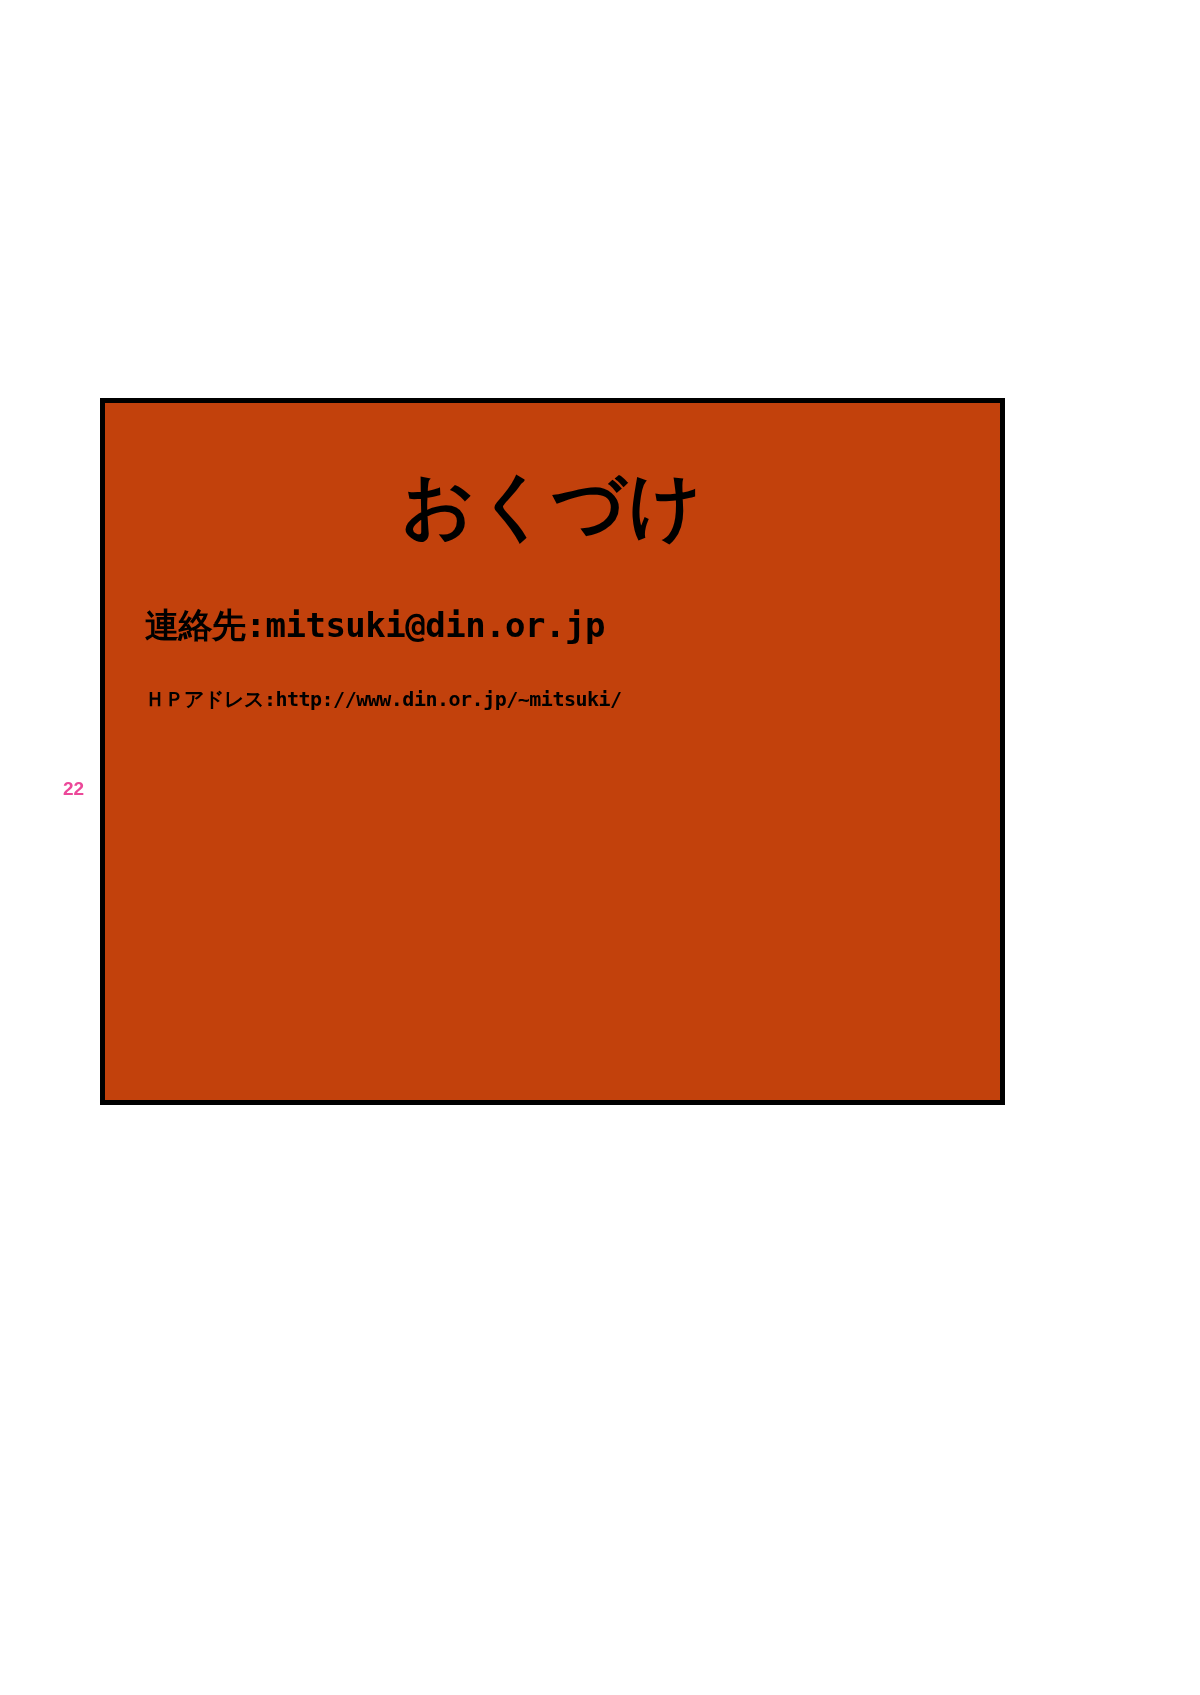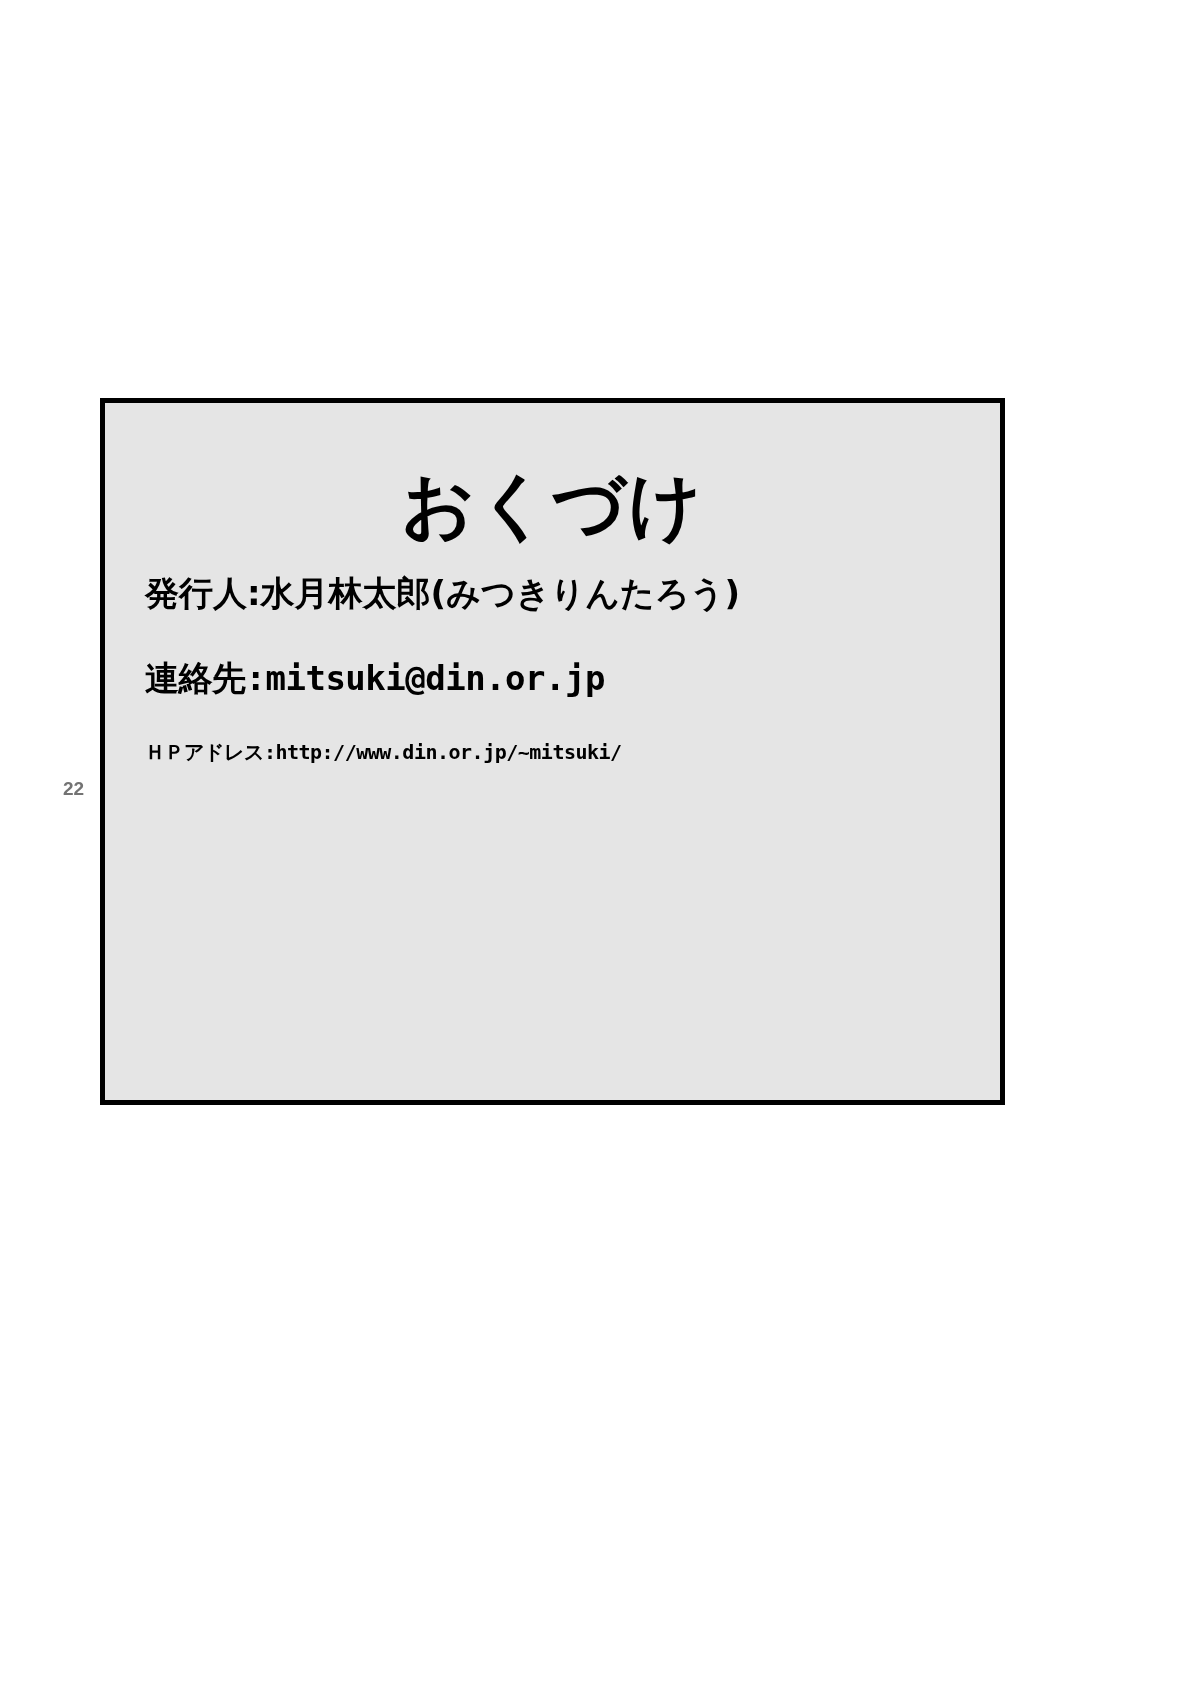--- a/index.html
+++ b/index.html
@@ -18,33 +18,33 @@
 
   
   .page-number {
     position: absolute;
     left: 63px;
     top: 778px;
     font-family: "Liberation Sans", sans-serif;
     font-size: 19px;
     font-weight: bold;
     letter-spacing: 0;
-    color: #737373;
+    color: #ec4899;
   }
 
   
   .colophon {
     position: absolute;
     left: 100px;
     top: 398px;
     width: 905px;
     height: 707px;
     border: 5px solid #000000;
     box-sizing: border-box;
-    background: #e5e5e5;
+    background: #c2410c;
   }
 
   .colophon-title {
     margin: 0;
     padding-top: 66px;
     text-align: center;
     font-family: "DejaVu Sans", sans-serif;
     font-size: 72px;
     font-weight: bold;
     line-height: 1;
@@ -78,17 +78,16 @@
   }
 </style>
 </head>
 <body>
 
 <div class="page-number">22</div>
 
 <div class="colophon">
   <div class="colophon-title">おくづけ</div>
   <ul class="colophon-lines">
-    <li>発行人:水月林太郎(みつきりんたろう)</li>
     <li class="mono-tail">連絡先:mitsuki@din.or.jp</li>
     <li class="mono-tail small">ＨＰアドレス:http://www.din.or.jp/~mitsuki/</li>
   </ul>
 </div>
 
 </body></html>

